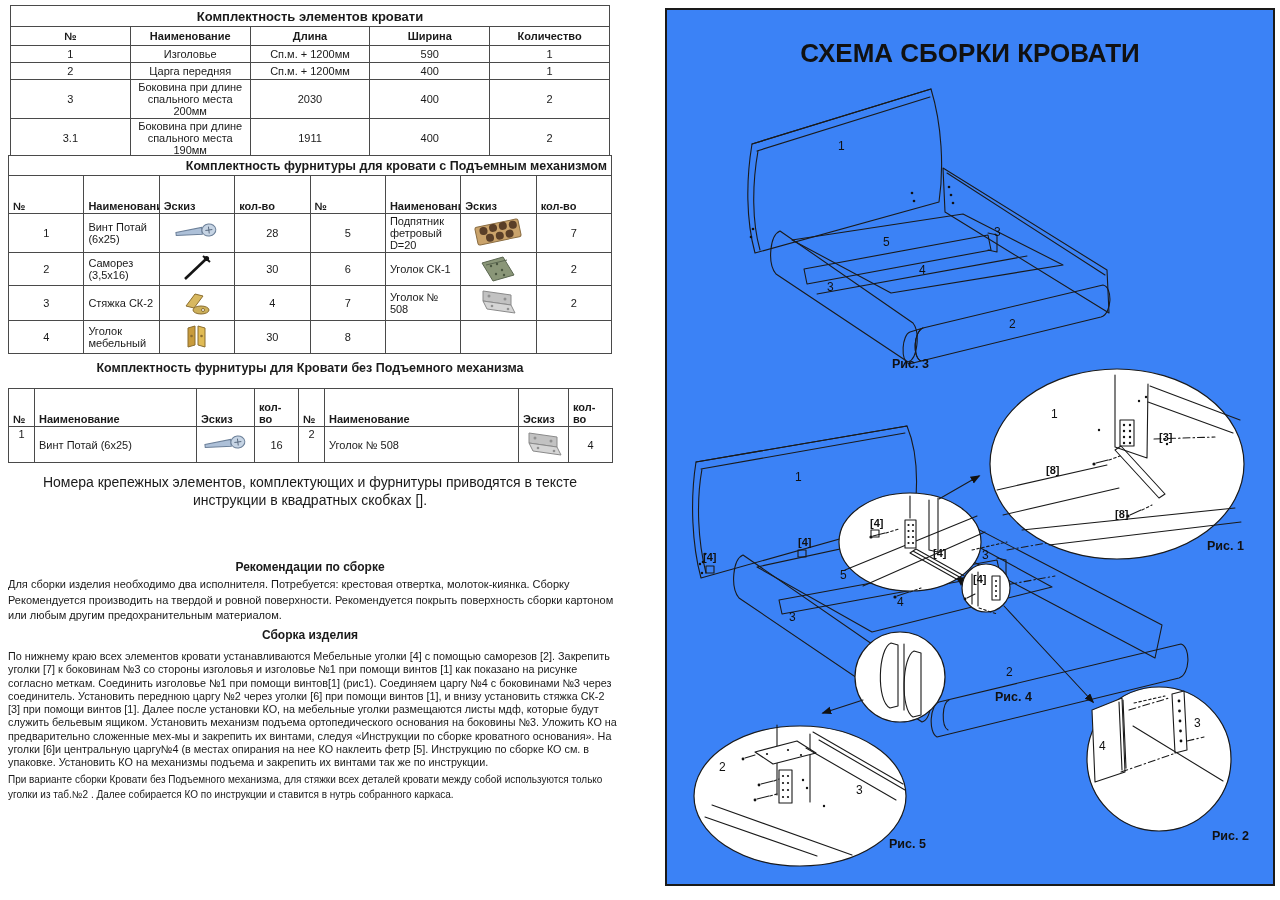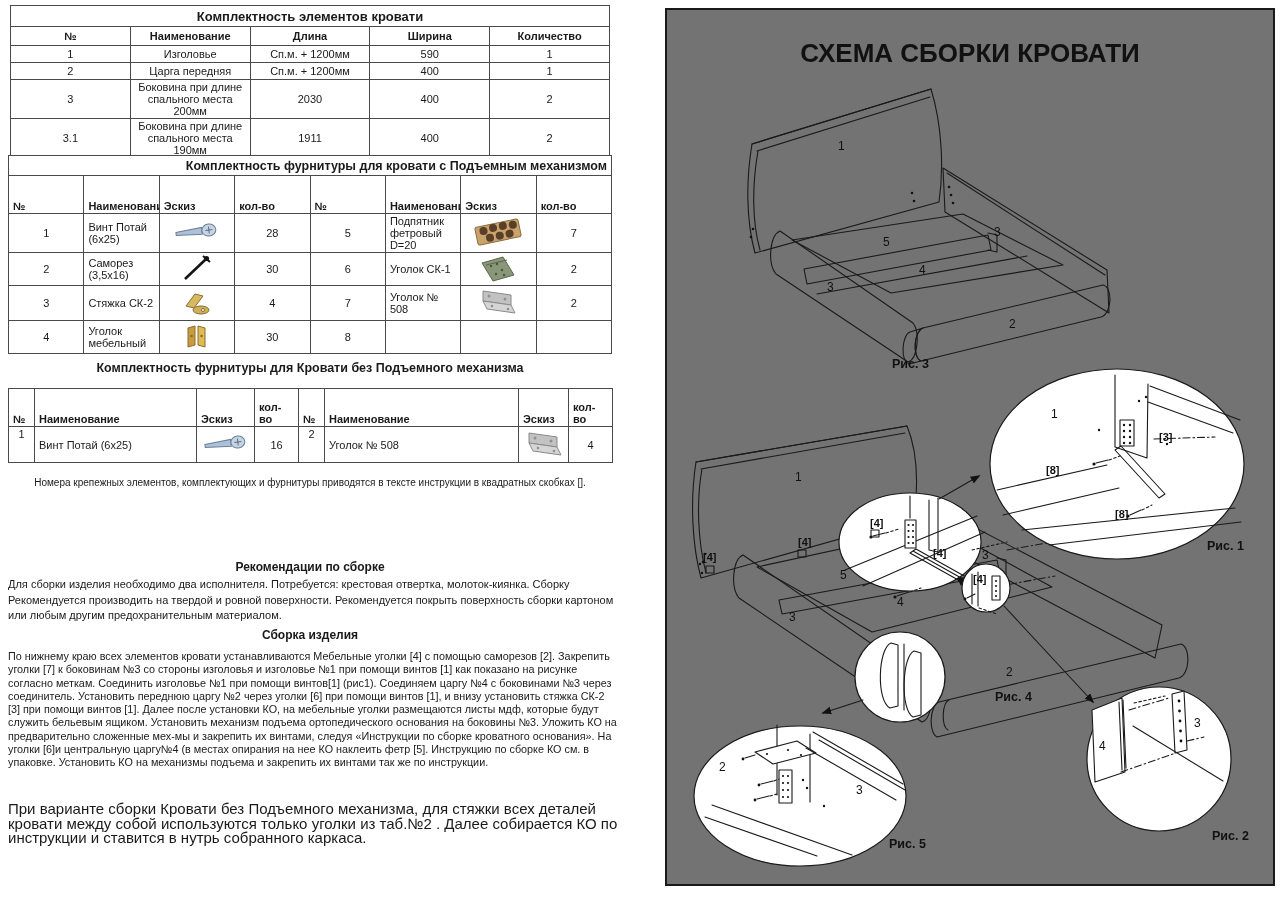--- a/index.html
+++ b/index.html
@@ -29,29 +29,29 @@
   #t2 { left:8px; top:155px; width:604px; }
   #t2 tr.row td { height:32px; }
   #t3-title { left:8px; top:361px; width:604px; text-align:center; font-weight:bold; font-size:12.5px; }
   #t3 { left:8px; top:388px; width:604px; }
   #t3 tr.row td { height:36px; }
 
   .cw-num { width:26px; } .cw-name { width:162px; } .cw-sk { width:58px; } .cw-qty { width:44px; }
   .cw-name2 { width:194px; } .cw-sk2 { width:50px; }
 
   
-  #notes { left:30px; top:474px; width:560px; text-align:center; font-size:10px; line-height:17.5px; }
+  #notes { left:30px; top:474px; width:560px; text-align:center; font-size:14px; line-height:17.5px; }
   #rec-h  { left:4px; top:560px; width:612px; text-align:center; font-weight:bold; font-size:12px; }
   #rec-p  { left:8px; top:577px; width:608px; font-size:11px; line-height:15.6px; }
   #asm-h  { left:4px; top:628px; width:612px; text-align:center; font-weight:bold; font-size:12px; }
   #asm-p  { left:8px; top:650px; width:610px; font-size:10.8px; line-height:13.3px; }
-  #nopm-p { left:8px; top:802px; width:610px; font-size:15px; line-height:14.5px; }
+  #nopm-p { left:8px; top:773px; width:610px; font-size:10px; line-height:14.5px; }
 
   
-  #diagram { left:665px; top:8px; width:610px; height:878px; border:2px solid #1a1a1a; background:#737373; }
+  #diagram { left:665px; top:8px; width:610px; height:878px; border:2px solid #1a1a1a; background:#3b82f6; }
   .ln  { stroke:#1a1a1a; fill:none; stroke-width:1.1; stroke-linejoin:round; stroke-linecap:round; }
   .wh  { fill:#ffffff; stroke:#1a1a1a; stroke-width:1.2; }
   .dt  { fill:#111; stroke:none; }
   .lbl { fill:#111; font-size:12px; font-family:"Liberation Sans",sans-serif; stroke:none; }
   .ref { fill:#111; font-size:11px; font-weight:600; font-family:"Liberation Sans",sans-serif; stroke:none; }
   .cap { fill:#111; font-size:12.5px; font-weight:bold; font-family:"Liberation Sans",sans-serif; stroke:none; }
   .dttl{ fill:#111; font-size:26px; font-weight:bold; font-family:"Liberation Sans",sans-serif; stroke:none; }
   .dash { stroke-dasharray:7 3 1.5 3; }
   .dsh2 { stroke-dasharray:2.5 2.5; }
 </style>

